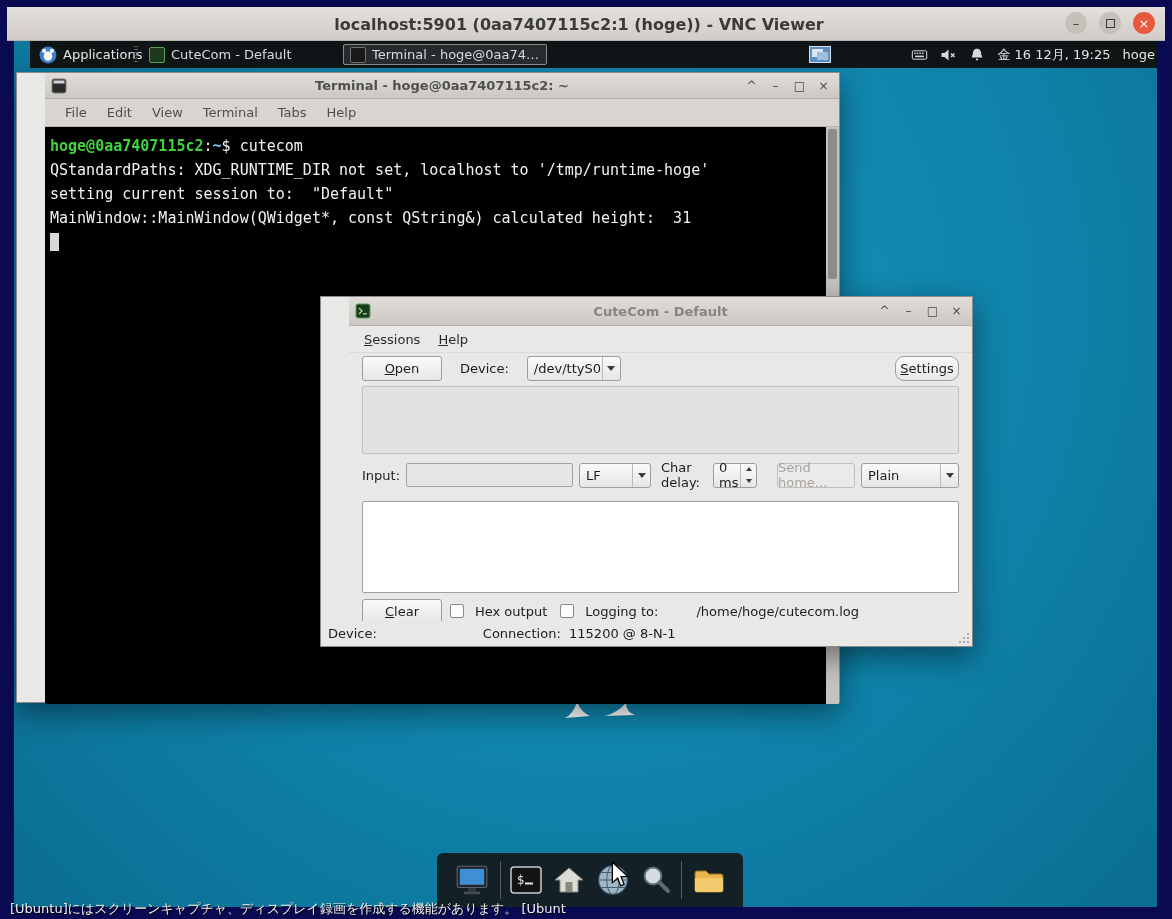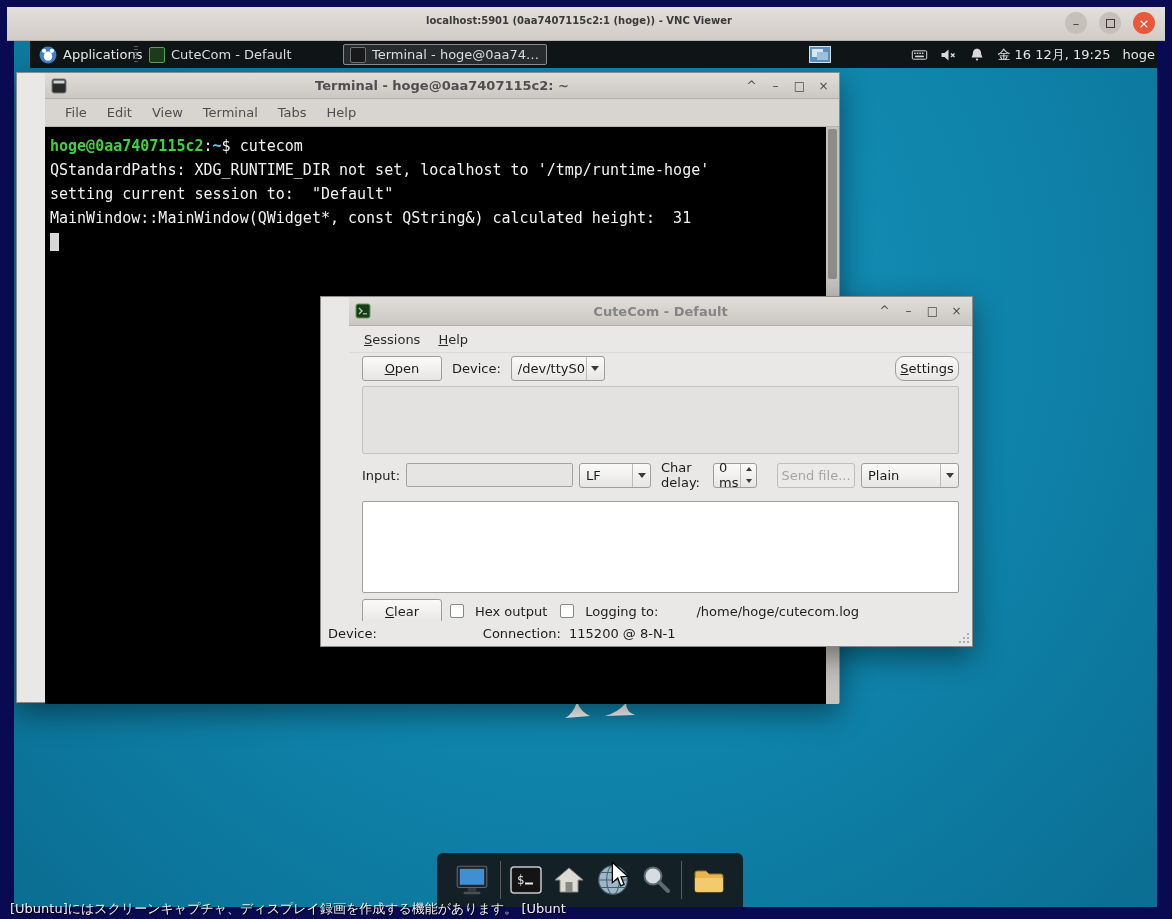--- a/index.html
+++ b/index.html
@@ -2,21 +2,21 @@
 <html><head>
 <meta charset="utf-8">
 <style>
   html,body{margin:0;padding:0;}
   body{font-family:"DejaVu Sans","Liberation Sans",sans-serif;}
   .frame{position:relative;width:1172px;height:919px;background:#0a0a52;overflow:hidden;}
 
   
   .vnc-titlebar{position:absolute;left:7px;top:7px;right:7px;height:33px;
     background:linear-gradient(#e3dfdb,#d1ccc7);border-bottom:1px solid #b7b2ac;}
-  .vnc-title{position:absolute;left:0;right:14px;top:8px;text-align:center;font-size:10px;font-weight:bold;color:#3a3a3a;}
+  .vnc-title{position:absolute;left:0;right:14px;top:8px;text-align:center;font-size:16px;font-weight:bold;color:#3a3a3a;}
   .vnc-controls{position:absolute;right:10px;top:5px;display:flex;gap:12px;}
   .vnc-btn{width:22px;height:22px;border-radius:50%;background:#c6c0ba;display:flex;align-items:center;justify-content:center;font-size:13px;color:#3a3a3a;cursor:default;}
   .vnc-btn.close{background:#e8593c;color:#fff;}
   .maxglyph{display:inline-block;width:7px;height:7px;border:1.5px solid #3a3a3a;}
 
   
   .desktop{position:absolute;left:14px;top:41px;width:1143px;height:866px;overflow:hidden;
     background:radial-gradient(ellipse at 50% 30%,#1594bc 0%,#0f83aa 55%,#0b6d92 100%);}
 
   
@@ -63,21 +63,21 @@
   
   .cutecom-win{left:306px;top:255px;width:653px;height:351px;z-index:3;}
   .cutecom-win .titlebar{height:28px;}
   .cutecom-win .wtitle{color:#858585;}
   .cc-menubar{height:26px;background:#eae8e6;display:flex;align-items:center;padding-left:6px;font-size:13px;color:#2a2a2a;border-bottom:1px solid #dcdad8;}
   .cc-menubar .mitem{padding:0 9px;}
   .mn{display:inline-block;}
   .mn::first-letter{text-decoration:underline;}
   .cc-body{position:relative;font-size:13px;color:#1c1c1c;}
   .ccrow{display:flex;align-items:center;margin:0 13px;}
-  .ccrow1{margin-top:3px;gap:10px;}
+  .ccrow1{margin-top:3px;gap:18px;}
   .ccrow2{margin-top:6px;gap:6px;}
   .ccrow3{margin-top:6px;gap:8px;}
   .btn{height:25px;border:1px solid #9f9d9b;border-radius:3px;background:linear-gradient(#fafaf9,#e8e6e4);
     font-size:13px;color:#1c1c1c;display:flex;align-items:center;justify-content:center;box-sizing:border-box;flex:0 0 auto;}
   .btn.disabled{color:#a6a4a2;background:#eceae8;border-color:#c0bdba;}
   .w80{width:80px;} .w64{width:64px;border-radius:9px;} .w78{width:78px;}
   .combo{display:flex;align-items:center;border:1px solid #9f9d9b;border-radius:3px;background:linear-gradient(#fafaf9,#e8e6e4);height:25px;box-sizing:border-box;flex:0 0 auto;}
   .combo .val{flex:1;padding:0 6px;white-space:nowrap;overflow:hidden;}
   .combo .cb-right{width:17px;align-self:stretch;border-left:1px solid #bcb9b6;display:flex;align-items:center;justify-content:center;}
   .tri-down{width:0;height:0;border-left:4px solid transparent;border-right:4px solid transparent;border-top:5px solid #3a3a3a;}
@@ -292,21 +292,21 @@
             <span class="spin-btns">
               <div>
                   <span class="tri-up-s"></span>
                 </div>
               <div>
                   <span class="tri-down-s"></span>
                 </div>
             </span>
           </div>
           <div class="btn disabled w78" style="margin-left:14px;">
-              <span>Send file...</span>
+              <span>Send home...</span>
             </div>
           <div class="combo" style="width:98px;">
             <span class="val">Plain</span>
             <span class="cb-right">
                 <span class="tri-down"></span>
               </span>
           </div>
         </div>
 
         <div class="outbox"></div>

